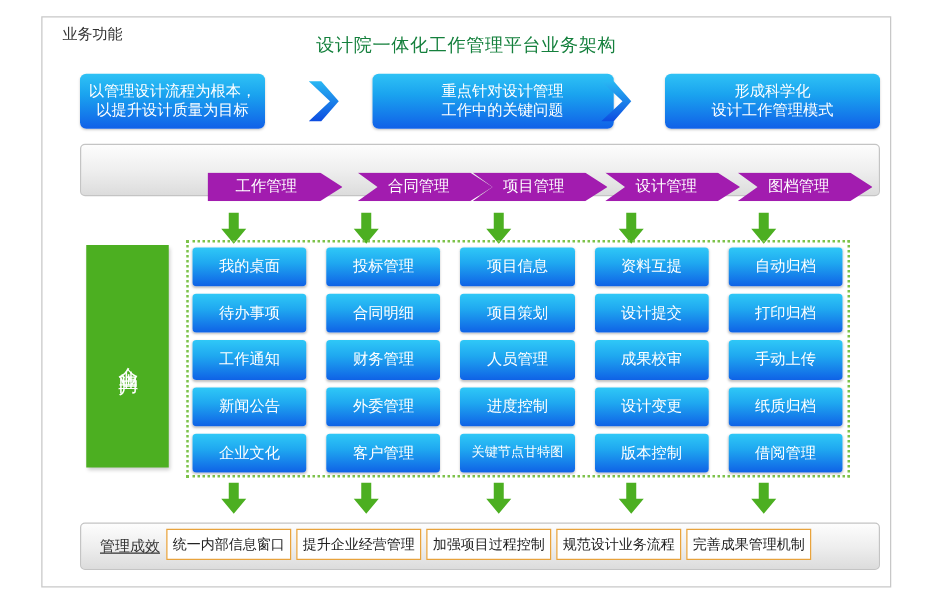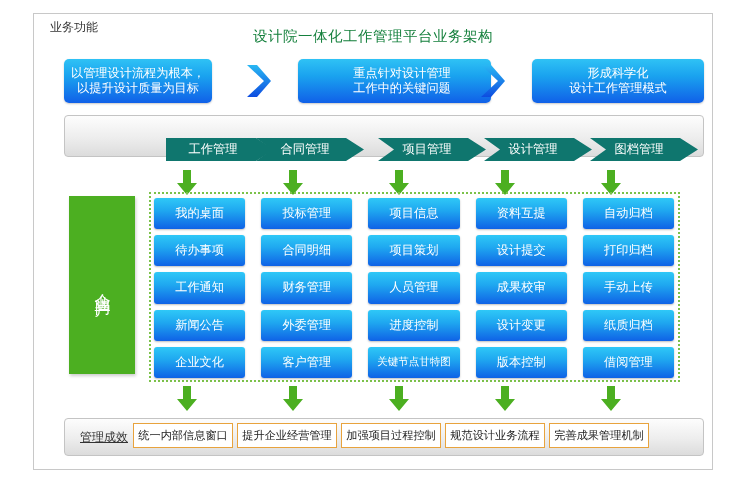--- a/index.html
+++ b/index.html
@@ -101,34 +101,34 @@
     left: 30px;
     top: 124px;
     width: 650px;
     height: 24px;
   }
   .arrow-tag {
     position: absolute;
     top: 0;
     width: 108px;
     height: 23px;
-    background: #0f766e;
+    background: #a21caf;
     color: #ffffff;
     font-size: 12.3px;
     display: flex;
     align-items: center;
     justify-content: center;
     padding-right: 10px;
     box-sizing: border-box;
     clip-path: polygon(0 0, 90px 0, 108px 50%, 90px 100%, 0 100%, 16px 50%);
     filter: drop-shadow(0 1px 1px rgba(0,0,0,0.25));
   }
   .arrow-tag.first { clip-path: polygon(0 0, 90px 0, 108px 50%, 90px 100%, 0 100%); padding-right: 14px;}
   .arrow-tag.a1 { left: 102px; }
-  .arrow-tag.a2 { left: 192px; }
+  .arrow-tag.a2 { left: 222px; }
   .arrow-tag.a3 { left: 314px; }
   .arrow-tag.a4 { left: 420px; }
   .arrow-tag.a5 { left: 526px; }
 
   
   .green-arrows {
     position: absolute;
     left: 0;
     top: 156px;
     width: 680px;

